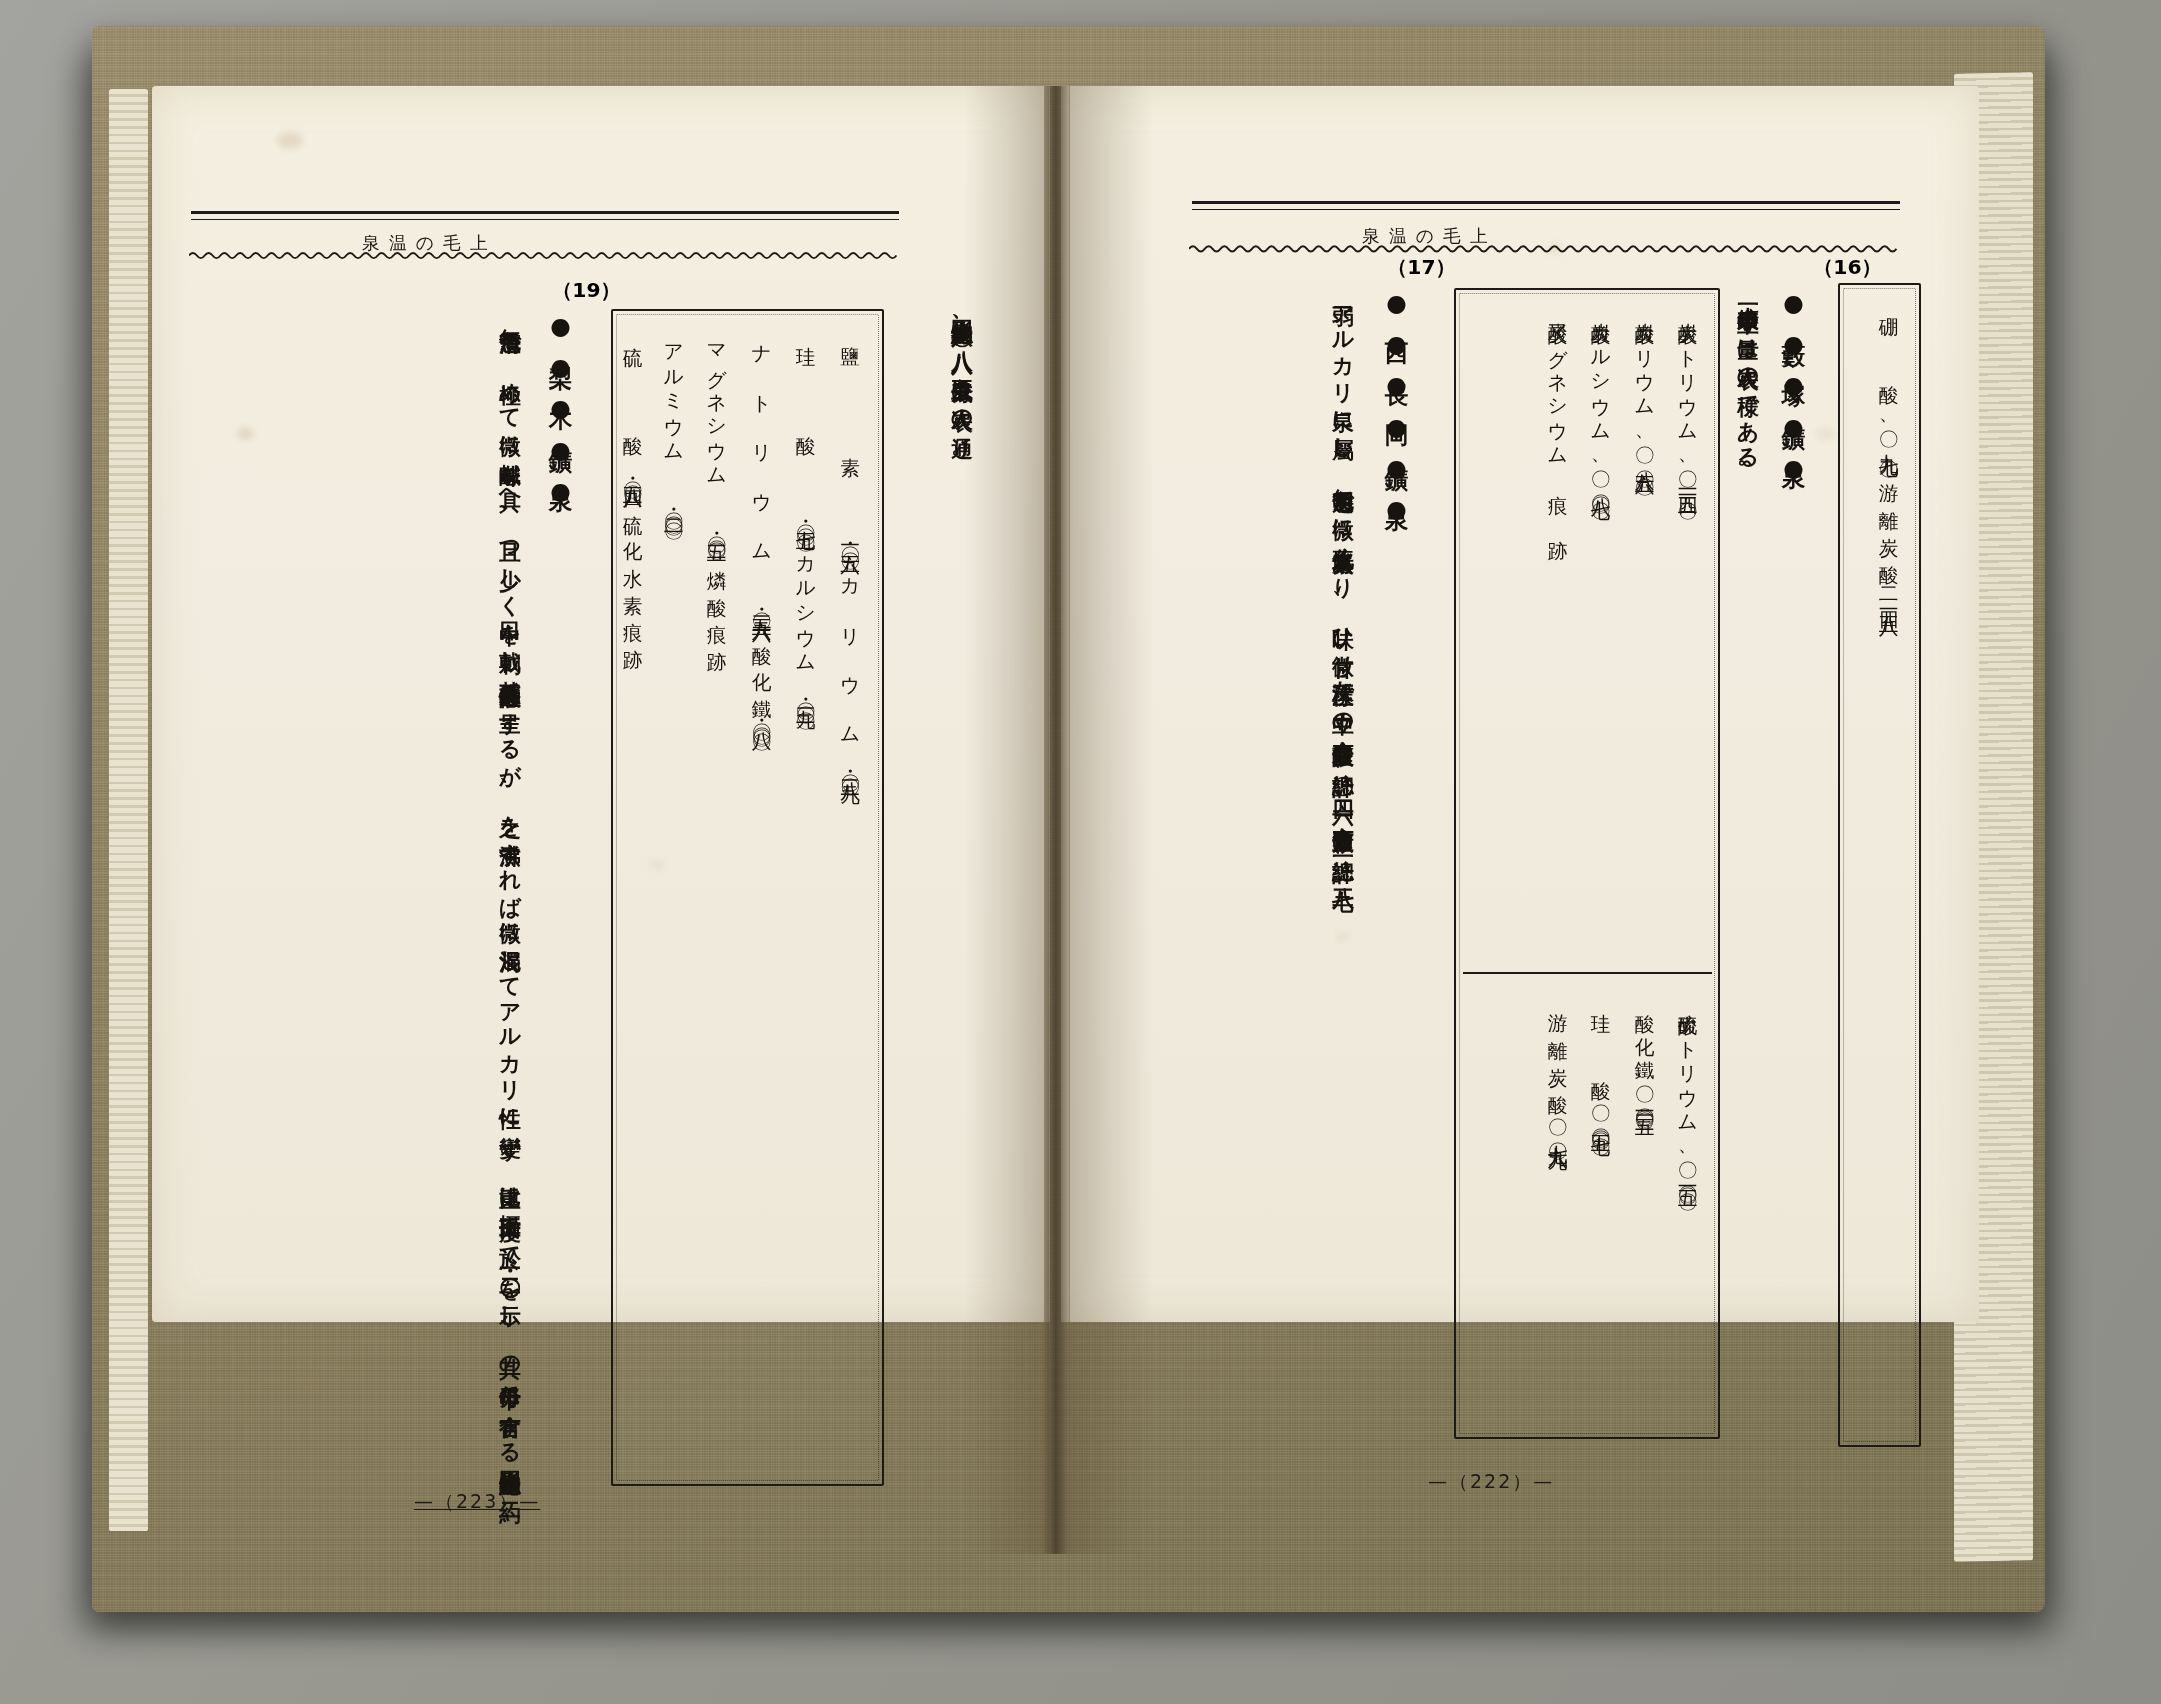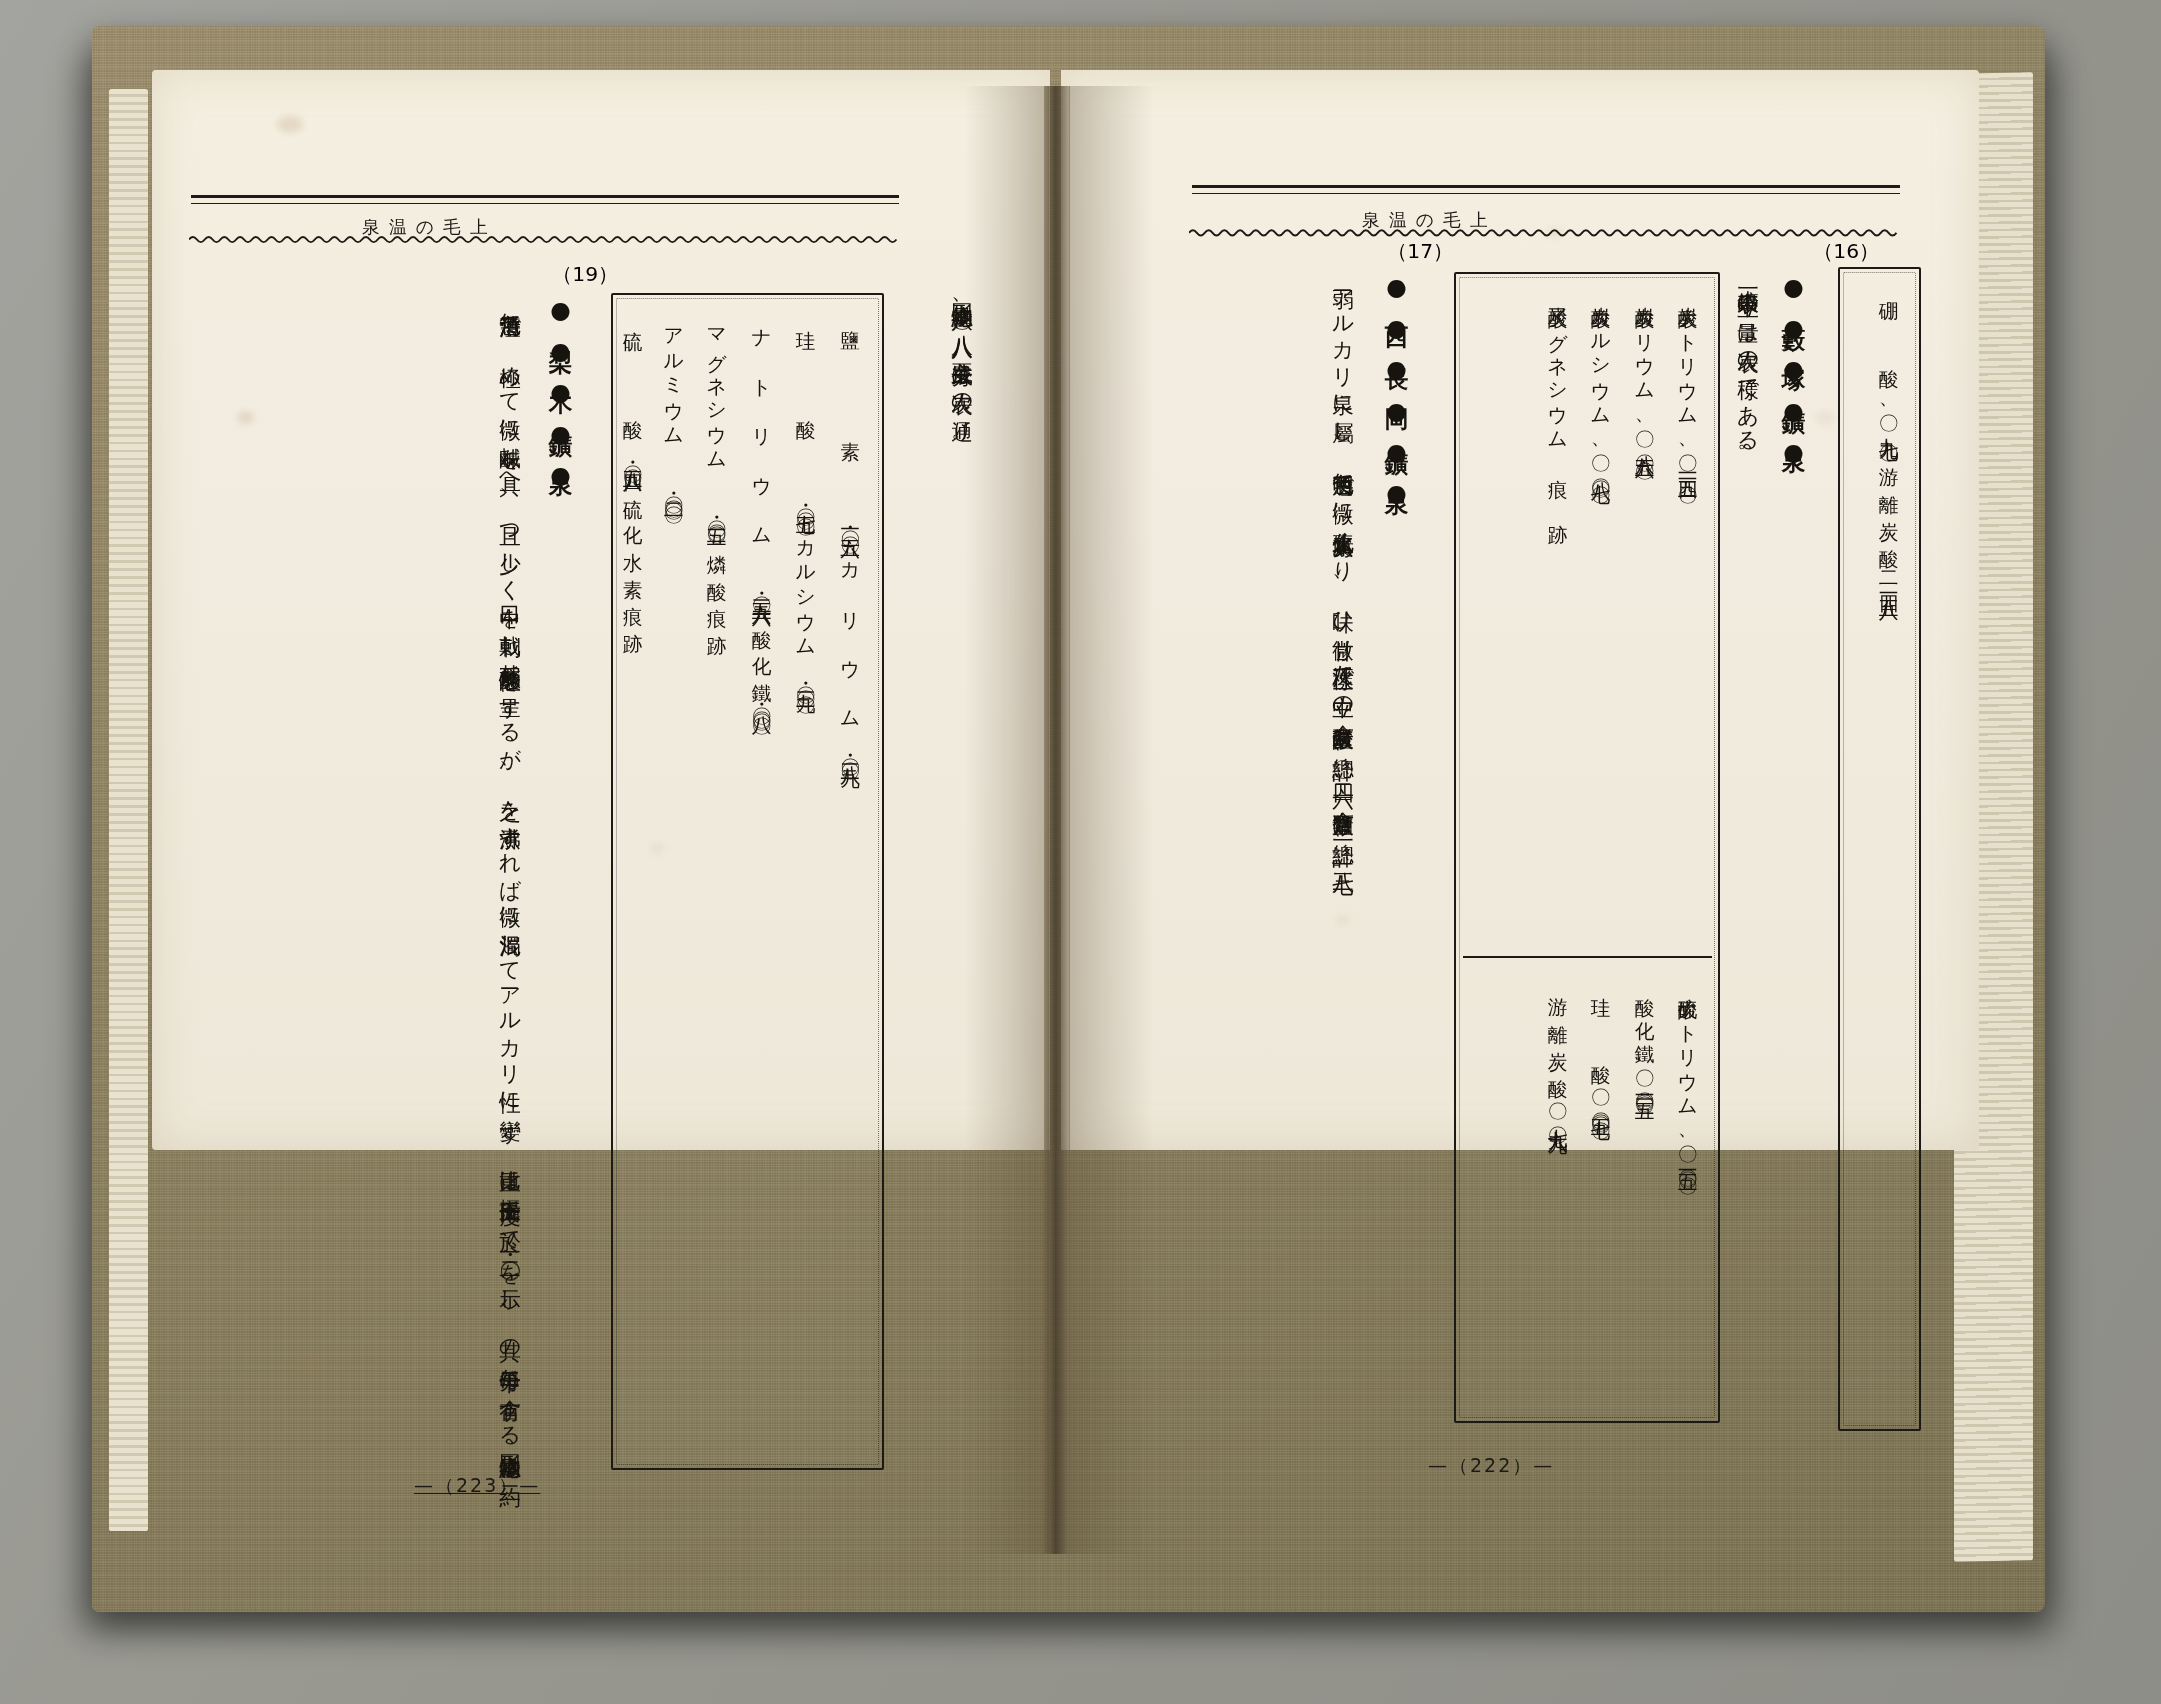--- a/index.html
+++ b/index.html
@@ -38,21 +38,21 @@
     background:repeating-linear-gradient(180deg,#e7e0cd 0 4.6px,#cfc6ae 4.6px 7.2px);
     border-radius:2.6px;transform:skewY(-1.0deg);
   }
   .edge-stack-left{
     position:absolute;left:17px;top:63px;width:39px;height:1442px;
     background:repeating-linear-gradient(180deg,#e9e2cf 0 5.2px,#d2c9b1 5.2px 7.9px);
     border-radius:2.6px;
   }
   
   .page{
-    position:absolute;top:44px;height:1080px;
+    position:absolute;top:60px;height:1236px;
     background:linear-gradient(180deg,#f4efe0 0%,#f2ece0 40%,#eee8d9 100%);
     box-shadow:inset 0 0 46px rgba(180,160,120,.28);
   }
   .page.left{left:60px;width:898px;border-radius:3.9px 0 0 3.9px;}
   .page.right{left:969px;width:918px;border-radius:0 3.9px 3.9px 0;}
   .gutter{
     position:absolute;left:952px;top:60px;width:26px;height:1468px;
     background:linear-gradient(90deg,rgba(120,105,80,.55),rgba(70,60,42,.85) 45%,rgba(120,105,80,.5));
   }
   .gutter-shadow-l{position:absolute;left:872px;top:60px;width:85px;height:1468px;
@@ -78,21 +78,21 @@
 
   
   .vtext{
     writing-mode:vertical-rl;
     text-orientation:upright;
     font-family:"DejaVu Sans", sans-serif;
     color:#17140f;
     line-height:1.55;
     white-space:nowrap;
   }
-  .col{position:absolute;}
+  .col{position:absolute;font-weight:bold;}
   .body-col{font-size:21.6px;letter-spacing:1.3px;}
   .sec-title{font-size:23.6px;letter-spacing:6.6px;font-weight:bold;}
   .num-label{font-size:20.3px;}
 
   
   .tablebox{
     position:absolute;
     border:2px solid #1d1a16;
     border-radius:2px;
     background:rgba(255,255,255,.02);

